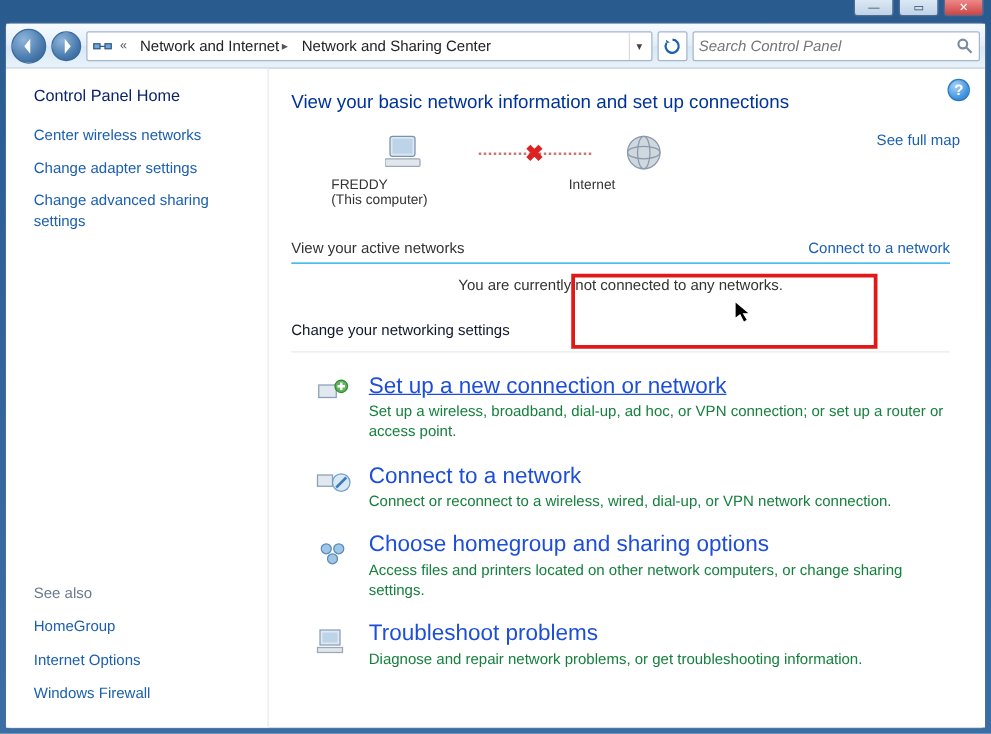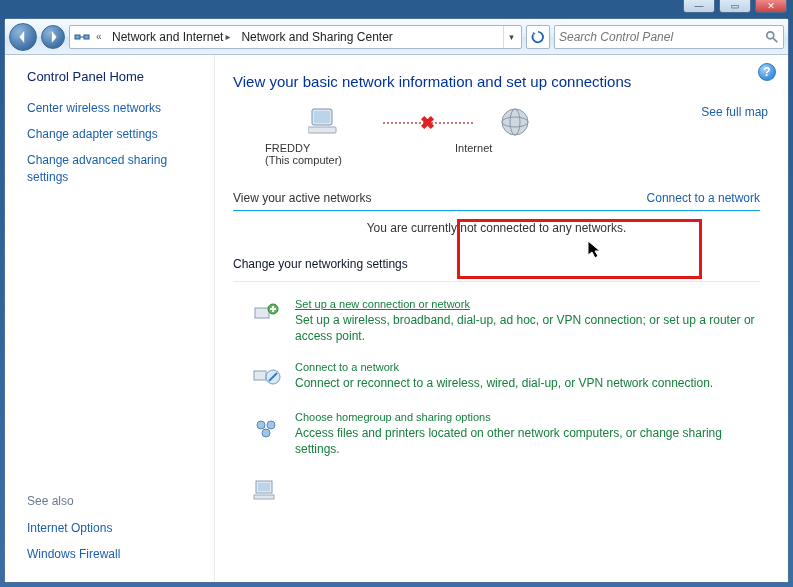--- a/index.html
+++ b/index.html
@@ -151,21 +151,21 @@
   }
   .option {
     display: flex; gap: 12px; padding: 6px 12px 10px 24px;
   }
   .option .oicon {
     width: 34px; height: 34px; flex-shrink: 0;
     display: flex; align-items: center; justify-content: center;
   }
   .option .otext { flex: 1; }
   .option .otitle {
-    color: #15803d; cursor: pointer; font-size: 11px;
+    color: #1d4ed8; cursor: pointer; font-size: 18px;
   }
   .option .odesc { color: #15803d; font-size: 12px; margin-top: 2px; line-height: 1.35; }
   .highlight-box {
     position: absolute; border: 3px solid #e01818; pointer-events: none;
     top: 164px; left: 242px; width: 245px; height: 60px;
   }
   .cursor {
     position: absolute; top: 185px; left: 372px; pointer-events: none;
   }
   .cursor svg { width: 16px; height: 20px; }
@@ -250,20 +250,21 @@
   </div>
 
   <div class="content">
     <div class="sidebar">
       <div class="home">Control Panel Home</div>
       <div class="link">Center wireless networks</div>
       <div class="link">Change adapter settings</div>
       <div class="link">Change advanced sharing settings</div>
       <div class="spacer"></div>
       <div class="seealso">See also</div>
+      <div class="link">HomeGroup</div>
       <div class="link">Internet Options</div>
       <div class="link">Windows Firewall</div>
     </div>
 
     <div class="main">
       <div class="help">?</div>
       <h1>View your basic network information and set up connections</h1>
 
       <div class="topo">
         <div class="link fullmap">See full map</div>
@@ -343,20 +344,24 @@
       </div>
 
       <div class="option">
         <div class="oicon">
           <svg width="30" height="30" viewBox="0 0 30 30">
               <rect x="5" y="6" width="16" height="12" fill="#e1e8ef" stroke="#8aa0b6"></rect>
               <rect x="7" y="8" width="12" height="8" fill="#bcd3e8"></rect>
               <rect x="3" y="20" width="20" height="4" fill="#e1e7ed" stroke="#9aa9b9"></rect>
             </svg>
         </div>
+        <div class="otext">
+          <div class="otitle">Troubleshoot problems</div>
+          <div class="odesc">Diagnose and repair network problems, or get troubleshooting information.</div>
+        </div>
       </div>
 
       <div class="highlight-box"></div>
       <div class="cursor">
         <svg viewBox="0 0 16 20">
             <path d="M1 1 L1 15 L5 12 L8 18 L11 16 L8 11 L13 11 Z" fill="#000" stroke="#fff" stroke-width="1"></path>
           </svg>
       </div>
     </div>
   </div>

